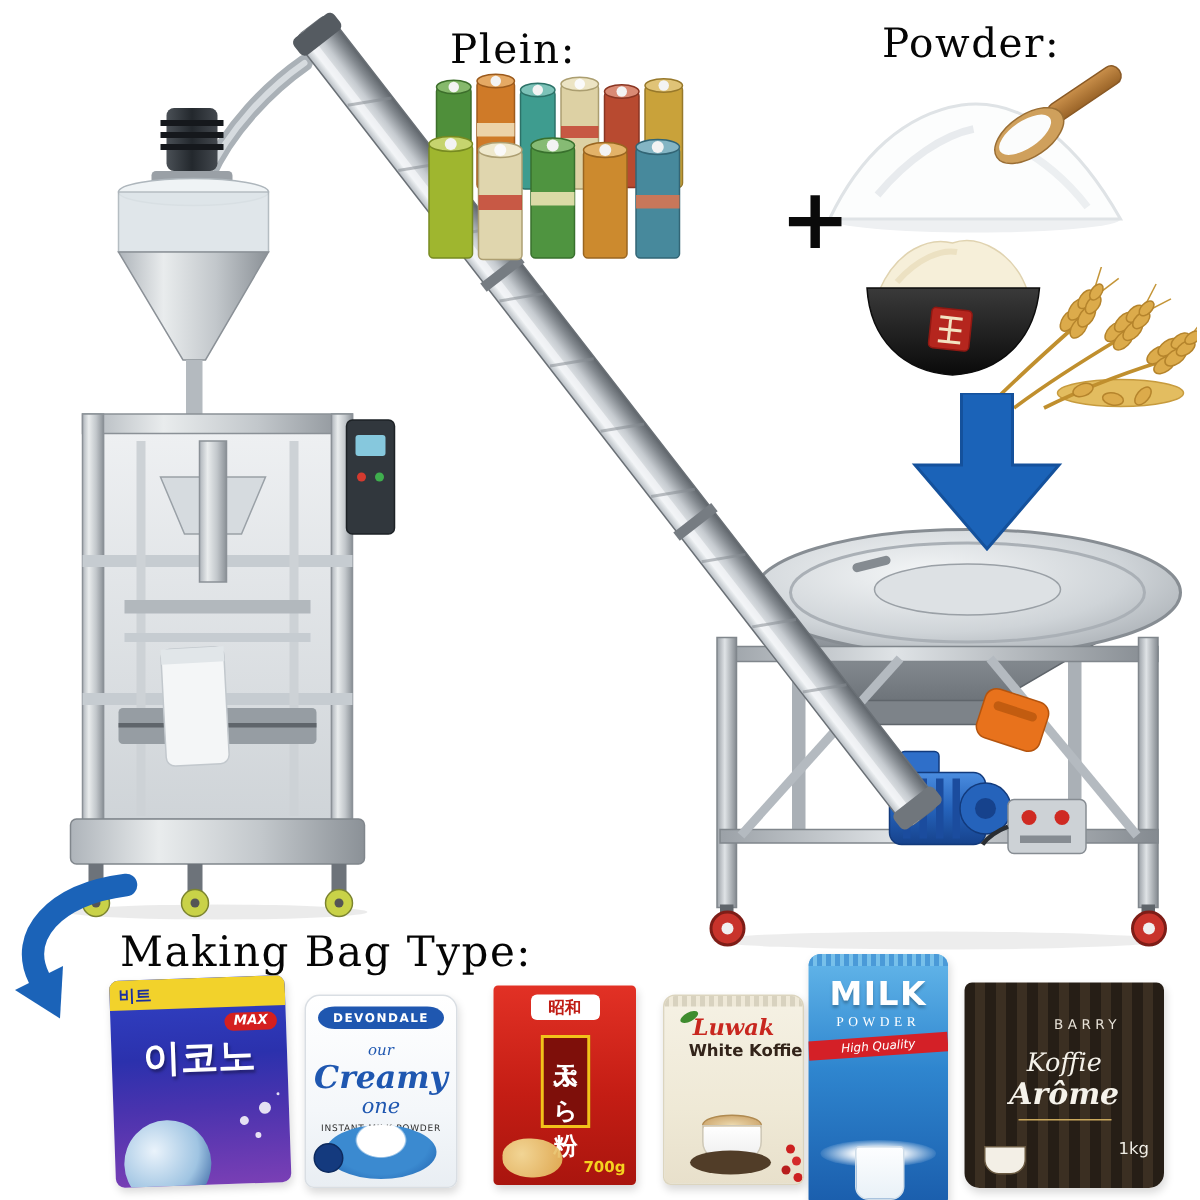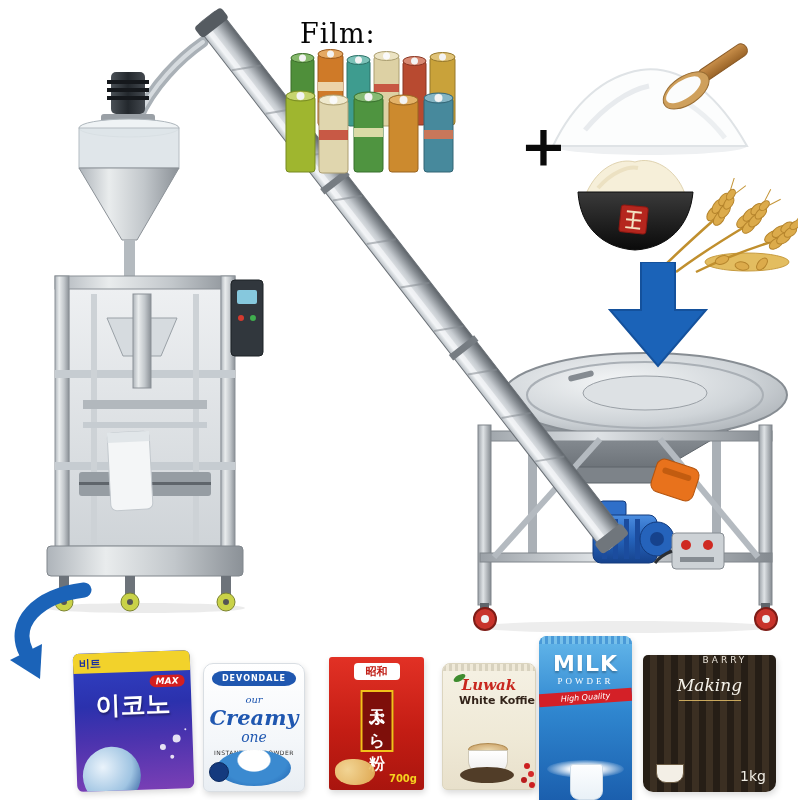--- a/index.html
+++ b/index.html
@@ -75,27 +75,27 @@
   .b5-sub{text-align:center;color:#ffffff;font-size:9px;letter-spacing:3px;font-family:Liberation Serif, serif;}
   .b5-ribbon{margin-top:5px;background:#d42027;color:#fff;font-size:8px;font-style:italic;text-align:center;
              padding:2px 0;transform:rotate(-4deg);font-family:"DejaVu Sans",sans-serif;}
   .b5-splash{position:absolute;bottom:26px;left:8px;width:77px;height:18px;border-radius:50%;
              background:radial-gradient(ellipse,rgba(255,255,255,0.95) 30%,rgba(255,255,255,0) 75%);}
   .b5-glass{position:absolute;bottom:4px;left:31px;width:31px;height:34px;border-radius:3px 3px 9px 9px;
             background:linear-gradient(180deg,#fdfeff,#e9f1f7);border:1px solid #cfdde9;}
 
   .bag6{left:643px;top:655px;width:133px;height:137px;border-radius:5px 5px 10px 10px;
         background:repeating-linear-gradient(90deg,#261e16 0 7px,#3b2f22 7px 14px);}
-  .b6-brand{margin-top:0;text-align:center;color:#e8e2d8;font-size:9px;letter-spacing:3px;font-family:"DejaVu Sans",sans-serif;padding-left:31px;}
+  .b6-brand{margin-top:24px;text-align:center;color:#e8e2d8;font-size:9px;letter-spacing:3px;font-family:"DejaVu Sans",sans-serif;padding-left:31px;}
   .b6-t1{margin-top:12px;text-align:center;color:#f5f2ea;font-style:italic;font-size:17px;line-height:1;}
   .b6-t2{text-align:center;color:#f5f2ea;font-style:italic;font-weight:bold;font-size:20px;line-height:1.1;}
   .b6-rule{width:62px;height:1px;background:#c9a85c;margin:6px auto 0;}
   .b6-cup{position:absolute;bottom:9px;left:13px;width:26px;height:17px;background:#f3efe6;
           border-radius:0 0 10px 10px;border:1px solid #6a5a42;}
-  .b6-weight{position:absolute;bottom:8px;right:10px;color:#efece4;font-size:14px;font-family:"DejaVu Sans",sans-serif;margin-left:40px;}
+  .b6-weight{position:absolute;bottom:20px;right:10px;color:#efece4;font-size:11px;font-family:"DejaVu Sans",sans-serif;margin-left:40px;}
 </style>
 </head>
 <body>
 
 <div class="stage">
 
   <svg class="abs" style="left:450px;top:335px;z-index:1" width="350" height="300" viewBox="0 0 350 300">
     <defs>
       <radialGradient id="lidG" cx="0.4" cy="0.35" r="0.85">
         <stop offset="0" stop-color="#f4f6f7"></stop>
@@ -425,32 +425,34 @@
         <ellipse cx="-3" cy="-18" rx="4" ry="7"></ellipse>
           <ellipse cx="3" cy="-18" rx="4" ry="7"></ellipse>
         <ellipse cx="0" cy="-26" rx="3.5" ry="6"></ellipse>
       </g>
       <ellipse cx="80" cy="82" rx="4" ry="7" transform="rotate(70 80 82)"></ellipse>
       <ellipse cx="120" cy="86" rx="4" ry="7" transform="rotate(40 120 86)"></ellipse>
       <ellipse cx="100" cy="88" rx="4" ry="7" transform="rotate(100 100 88)"></ellipse>
     </g>
   </svg>
 
-  <div class="abs toplabel" style="left:300px;top:18px;z-index:5">Film:</div>
+  <div class="abs toplabel" style="left:300px;top:18px;z-index:5">Plein:</div>
+  <div class="abs toplabel" style="left:588px;top:14px;z-index:5">Powder:</div>
   <div class="abs plus-sign" style="left:520px;top:118px;z-index:5">+</div>
 
   <svg class="abs" style="left:600px;top:262px;z-index:5" width="112" height="106" viewBox="0 0 112 106">
     <polygon points="41,0 75,0 75,48 106,48 58,104 10,48 41,48" fill="#1b63b8" stroke="#14519c" stroke-width="2"></polygon>
   </svg>
 
   <svg class="abs" style="left:6px;top:582px;z-index:5" width="90" height="112" viewBox="0 0 90 112">
     <path d="M 78 8 C 30 14, 6 42, 20 70" fill="none" stroke="#1b63b8" stroke-width="15" stroke-linecap="round"></path>
     <polygon points="4,78 36,62 34,97" fill="#1b63b8"></polygon>
   </svg>
 
+  <div class="abs making-label" style="left:80px;top:618px;z-index:5">Making Bag Type:</div>
 
   <div class="bag bag1">
     <div class="b1-band">
       <span class="b1-bandtext">비트</span>
     </div>
     <div class="b1-max">MAX</div>
     <div class="b1-title">이코노</div>
     <div class="b1-drum"></div>
     <div class="b1-bubbles"></div>
   </div>
@@ -494,19 +496,20 @@
     <div class="crimp5"></div>
     <div class="b5-title">MILK</div>
     <div class="b5-sub">POWDER</div>
     <div class="b5-ribbon">High Quality</div>
     <div class="b5-splash"></div>
     <div class="b5-glass"></div>
   </div>
 
   <div class="bag bag6">
     <div class="b6-brand">BARRY</div>
-    <div class="b6-t1">Making</div>
+    <div class="b6-t1">Koffie</div>
+    <div class="b6-t2">Arôme</div>
     <div class="b6-rule"></div>
     <div class="b6-cup"></div>
     <div class="b6-weight">1kg</div>
   </div>
 
 </div>
 
 </body></html>

